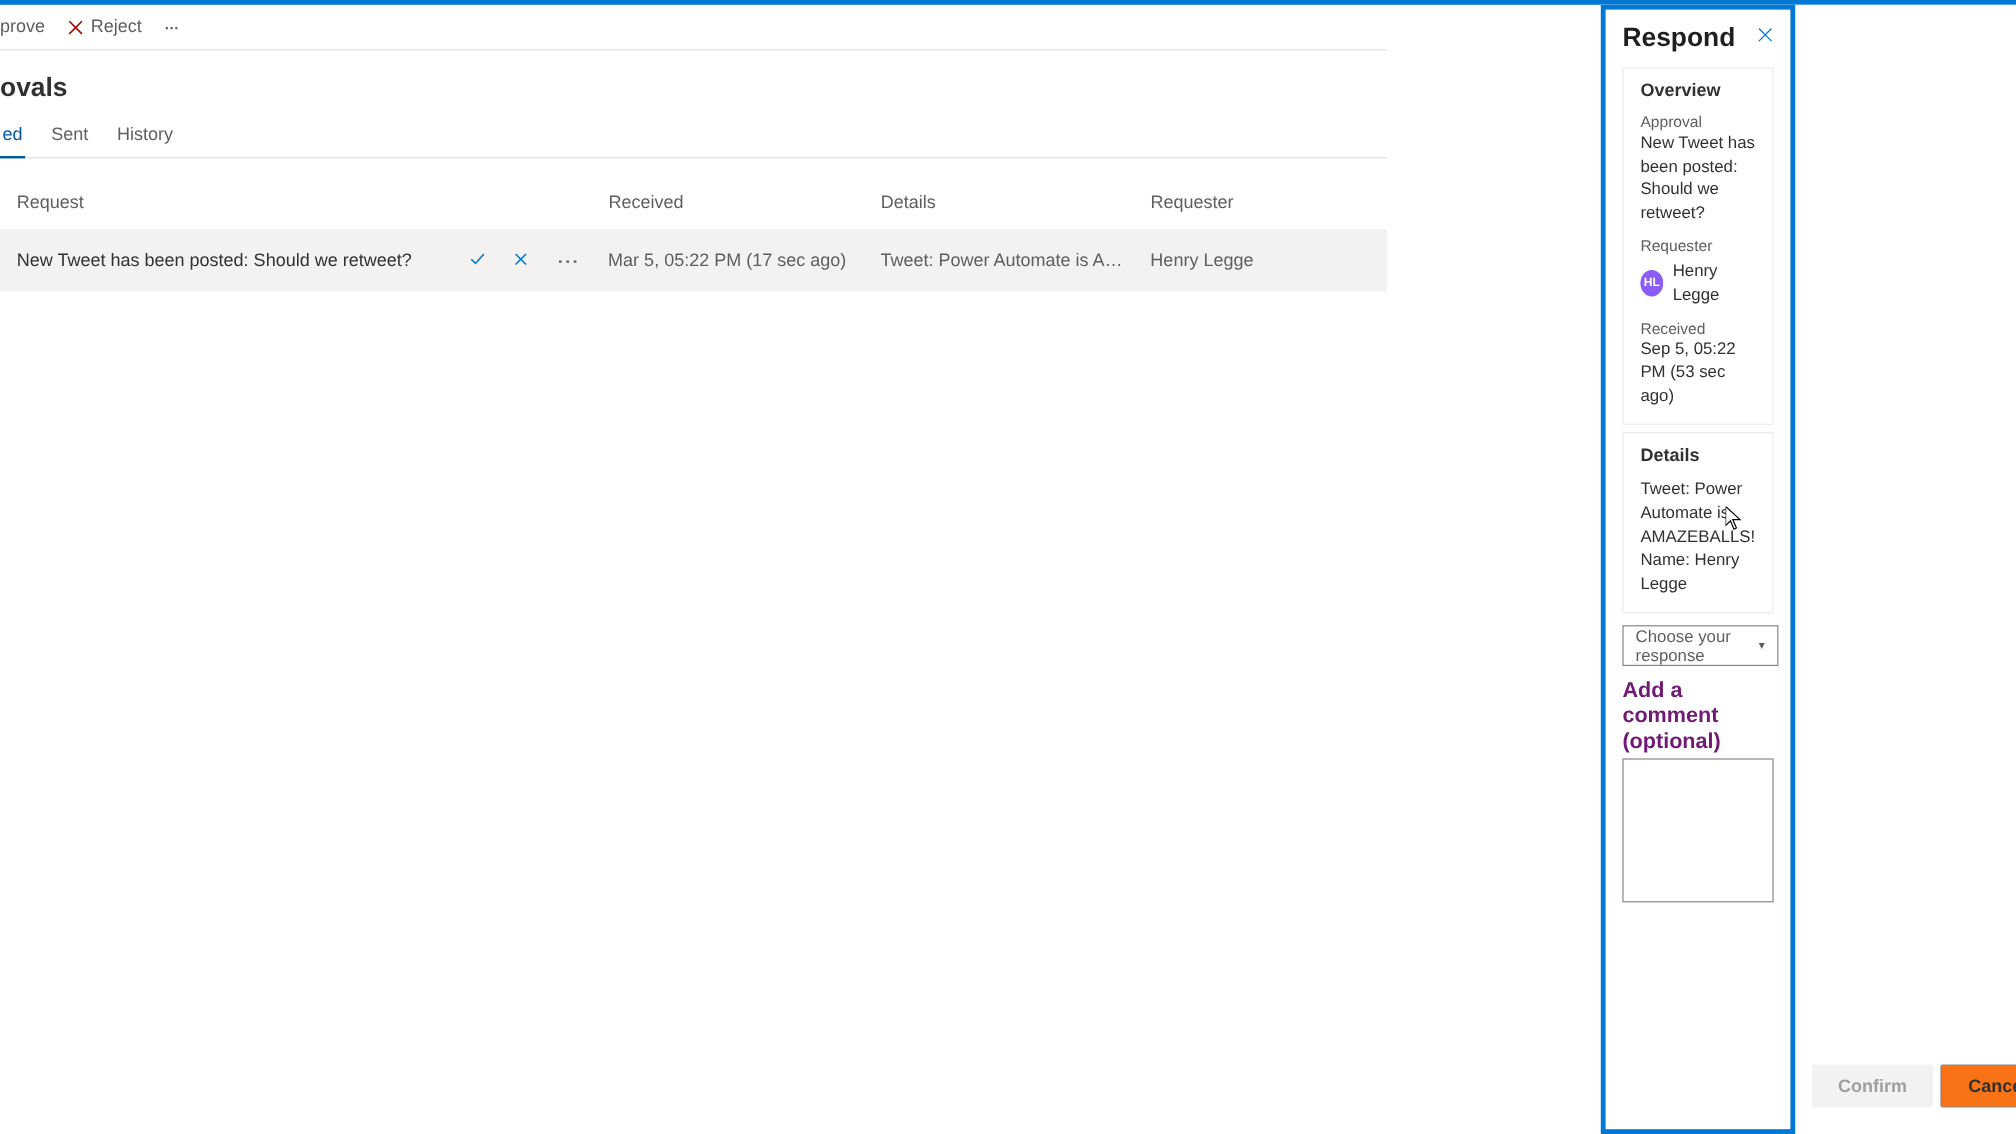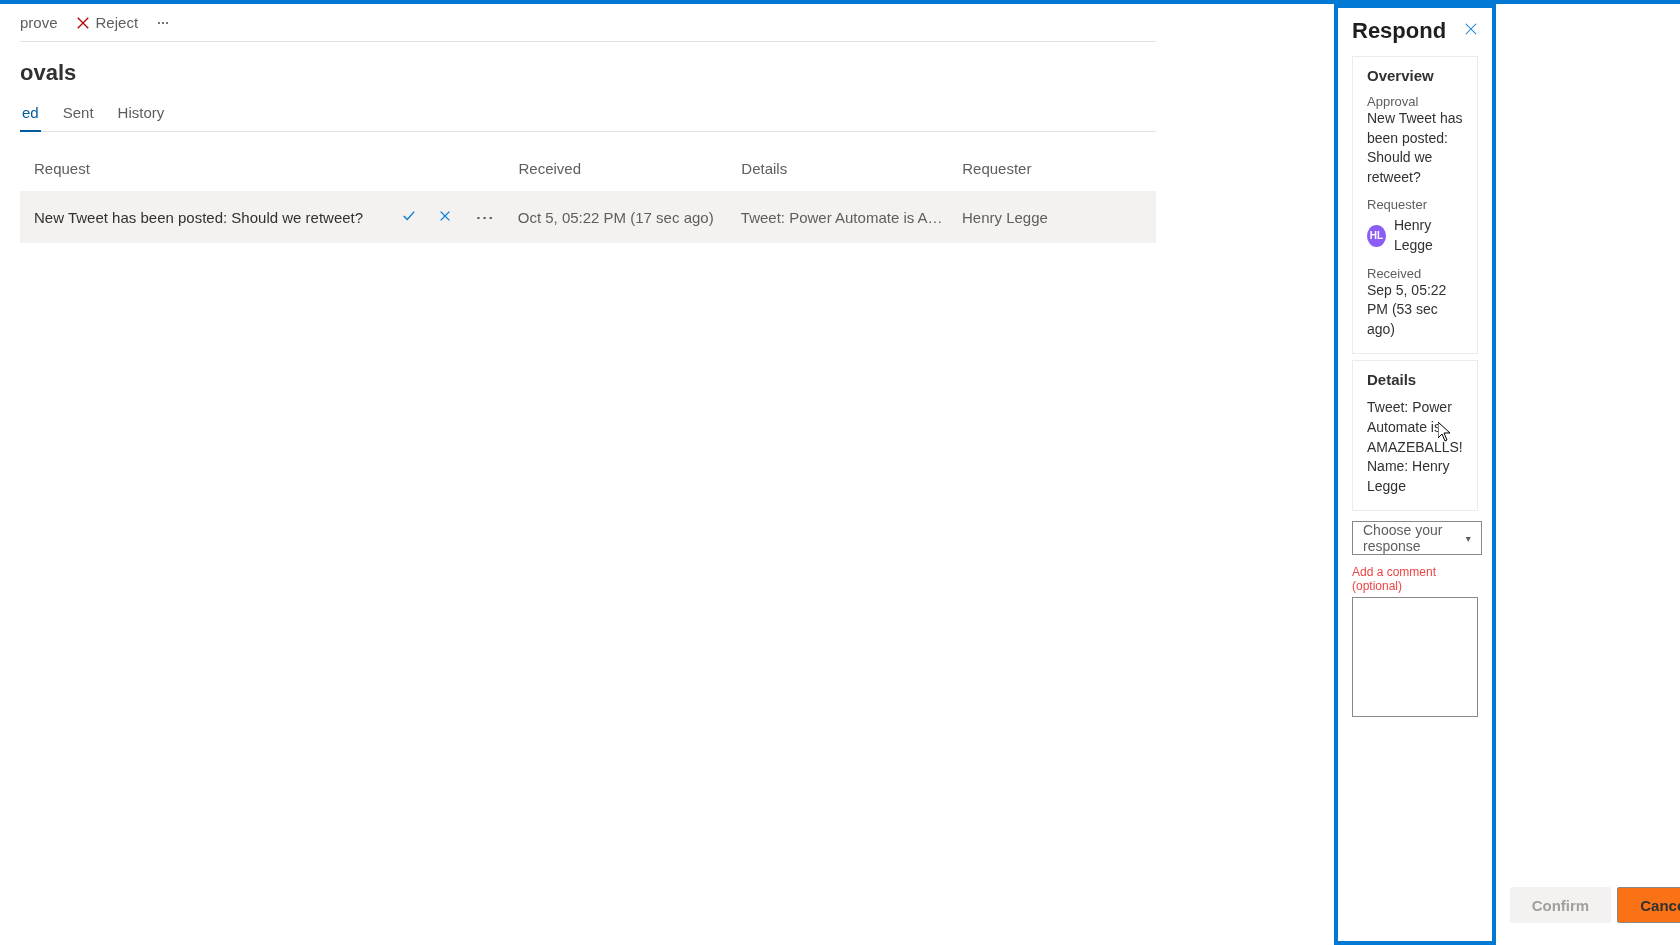--- a/index.html
+++ b/index.html
@@ -50,31 +50,31 @@
 .card { border: 1px solid #edebe9; margin: 6px 14px; padding: 10px 14px 14px 14px; font-size: 14px; color: #323130; }
 .card-title { font-weight: 700; font-size: 15px; margin-bottom: 10px; }
 .card .label { color: #605e5c; font-size: 13px; margin-top: 10px; }
 .card .value { color: #323130; line-height: 1.4; }
 .requester-row { display: flex; align-items: center; gap: 8px; margin-top: 4px; }
 .avatar { width: 22px; height: 22px; border-radius: 50%; background: #8b5cf6; color: #fff; font-size: 10px; display: flex; align-items: center; justify-content: center; font-weight: 600; }
 
 .response-select { margin: 10px 10px 0 14px; border: 1px solid #8a8886; height: 34px; display: flex; align-items: center; justify-content: space-between; padding: 0 10px; color: #605e5c; font-size: 14px; cursor: pointer; }
 .chevron { font-size: 10px; color: #605e5c; }
 
-.comment-label { margin: 10px 14px 4px 14px; font-weight: 400; font-size: 12px; color: #ef4444; }
+.comment-label { margin: 10px 14px 4px 14px; font-weight: 700; font-size: 18px; color: #701a75; }
 .comment-box { margin: 0 14px; border: 1px solid #8a8886; height: 120px; width: calc(100% - 28px); resize: none; font-family: inherit; font-size: 14px; padding: 6px; }
 
 .panel-footer { margin-top: auto; padding: 16px 14px 22px 14px; display: flex; gap: 6px; font-weight: bold; }
 .btn { height: 36px; padding: 0 22px; font-size: 15px; border-radius: 2px; cursor: pointer; display: flex; align-items: center; justify-content: center; }
 .btn-confirm { background: #f3f2f1; color: #a19f9d; border: none; }
 .btn-cancel { background: #f97316; color: #323130; border: 1px solid #8a8886; }
 
 .cursor-arrow { position: absolute; left: 1438px; top: 422px; font-size: 16px; color: #000; pointer-events: none; }
 
-.main-left { width: 1156px; overflow: hidden; padding-left: 20px; }
+.main-left { width: 1156px; overflow: hidden; }
 </style>
 </head>
 <body>
 
 <div class="topbar"></div>
 
 <div class="main-left">
   <div class="toolbar">
     <div class="tb-item">
       <span>prove</span>
@@ -111,21 +111,21 @@
       <div class="row-actions">
         <svg viewBox="0 0 16 16">
             <path d="M2 8 L6 12 L14 3" stroke="#0078d4" stroke-width="1.5" fill="none"></path>
           </svg>
         <svg viewBox="0 0 16 16">
             <path d="M3 3 L13 13 M13 3 L3 13" stroke="#0078d4" stroke-width="1.5" fill="none"></path>
           </svg>
         <span class="dots" style="writing-mode:vertical-rl;">⋮</span>
       </div>
     </div>
-    <div class="cell cell-received">Oct 5, 05:22 PM (17 sec ago)</div>
+    <div class="cell cell-received">Mar 5, 05:22 PM (17 sec ago)</div>
     <div class="cell cell-details">Tweet: Power Automate is AMAZEBA...</div>
     <div class="cell cell-requester">Henry Legge</div>
   </div>
 </div>
 
 <div class="panel">
   <div class="panel-border">
     <div class="panel-head">
       <div class="panel-title">Respond</div>
       <div class="close-x">

